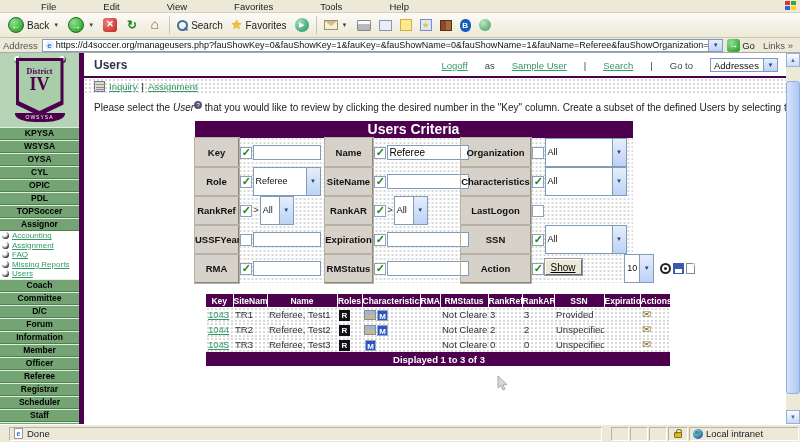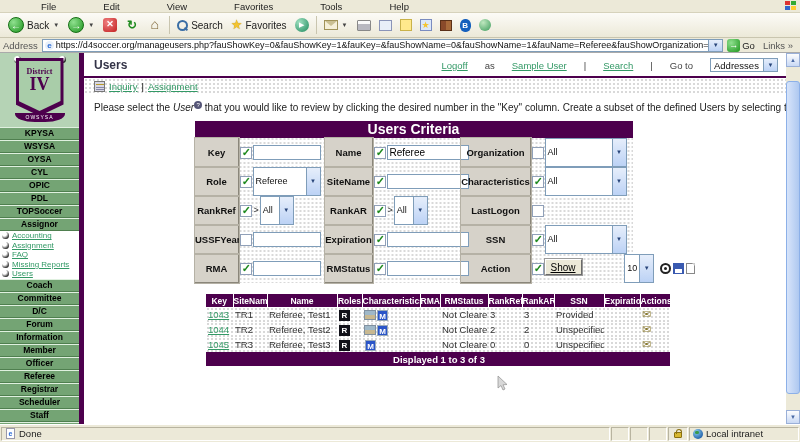--- a/index.html
+++ b/index.html
@@ -143,21 +143,21 @@
   .ic-m { display:inline-block; width:11px; height:11px; background:#2a55c8; color:#fff; font-weight:bold;
           font-size:8px; line-height:11px; text-align:center; vertical-align:middle; margin-left:1px; border:1px solid #9ab; }
   .ic-photo { display:inline-block; width:12px; height:10px; vertical-align:middle;
               background:linear-gradient(#9fb8c8 45%, #c8b890 55%); border:1px solid #8090a0; }
   .ic-mail { font-size:11px; color:#8a7a30; line-height:11px; }
   tr.foot td { background:#4d004d; color:#fff; text-align:center; font-weight:bold; font-size:9.5px; height:14px; }
 
   
   .statusbar { position:absolute; bottom:0; left:0; right:0; height:18px; background:#ece9d8; border-top:1px solid #fff;
                display:flex; align-items:center; font-size:9.5px; color:#222; }
-  .stleft { flex:1; display:flex; align-items:center; gap:4px; padding-left:4px; height:14px; border:1px solid; border-color:#b8b4a0 #fff #fff #b8b4a0; margin:0 1px; }
+  .stleft { flex:1; display:flex; align-items:center; gap:4px; padding-left:4px; height:14px; border:1px solid; border-color:#b8b4a0 #fff #fff #b8b4a0; margin:0 9px; }
   .stpane { width:18px; height:14px; border:1px solid; border-color:#b8b4a0 #fff #fff #b8b4a0; margin-right:1px; }
   .stlock { width:20px; height:14px; border:1px solid; border-color:#b8b4a0 #fff #fff #b8b4a0; margin-right:1px;
             display:flex; align-items:center; justify-content:center; }
   .lockic { width:8px; height:6px; background:#d8b830; border:1px solid #8a7010; border-radius:1px; position:relative; margin-top:3px; }
   .lockic::before { content:""; position:absolute; left:1px; top:-4px; width:4px; height:4px; border:1.5px solid #8a7010; border-bottom:none; border-radius:3px 3px 0 0; }
   .stzone { width:110px; height:14px; border:1px solid; border-color:#b8b4a0 #fff #fff #b8b4a0; margin-right:1px;
             display:flex; align-items:center; gap:3px; padding-left:3px; }
   .globeic { width:10px; height:10px; border-radius:50%; background:radial-gradient(circle at 35% 30%, #8fd0f0, #2a6ab0 70%); position:relative; }
   .globeic::after { content:""; position:absolute; left:2px; top:2px; width:4px; height:3px; background:#3a9a4a; border-radius:40%; }
   .pageic { width:9px; height:11px; background:#fff; border:1px solid #99a; color:#2a6ad4; font-size:7px; font-weight:bold; line-height:10px; text-align:center; }

